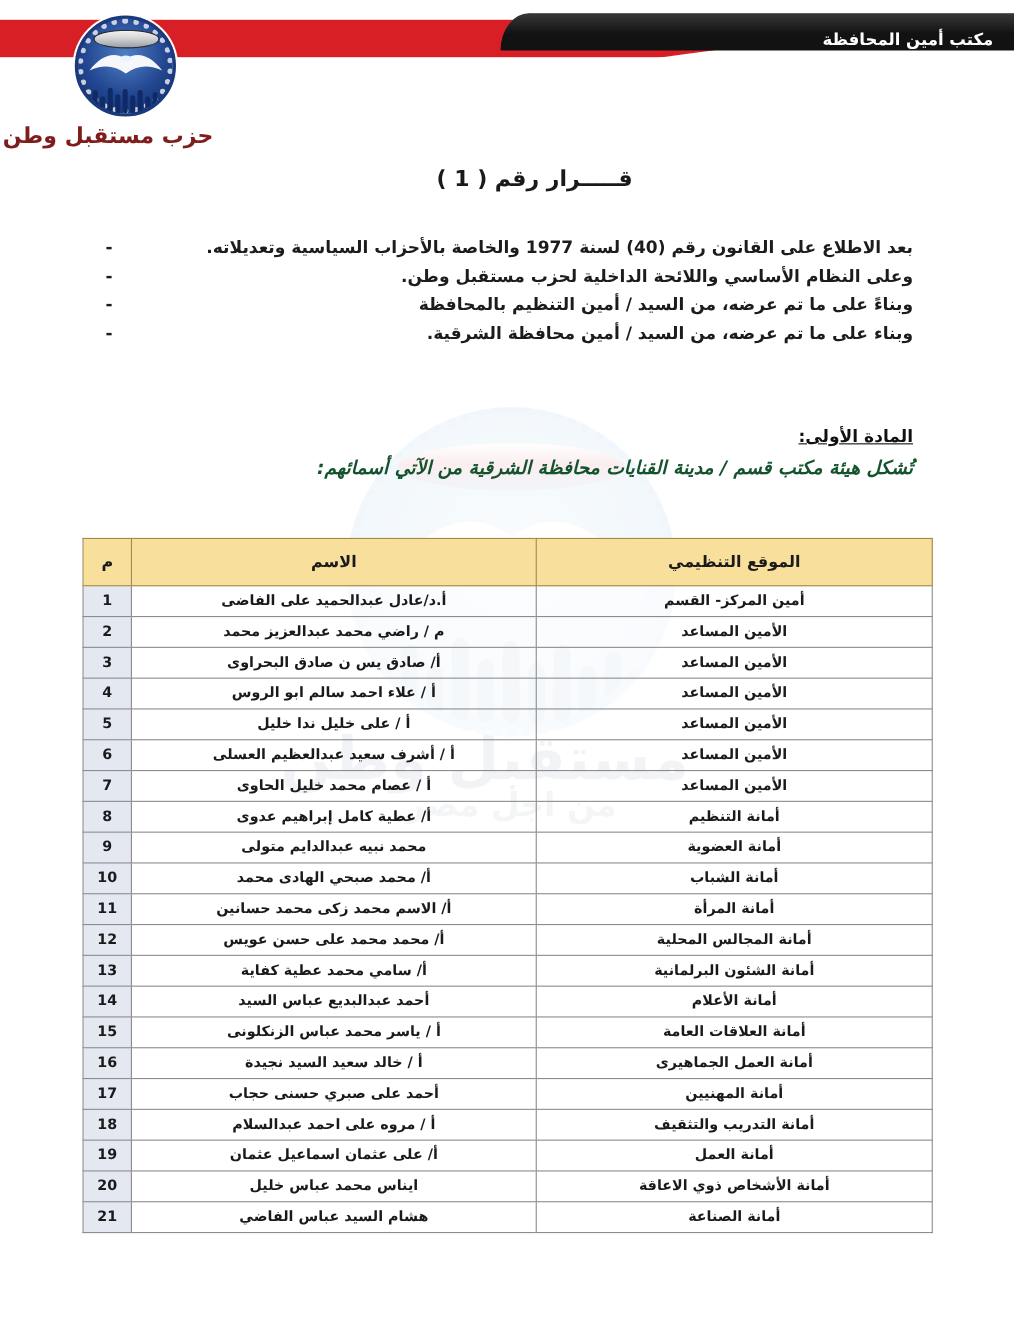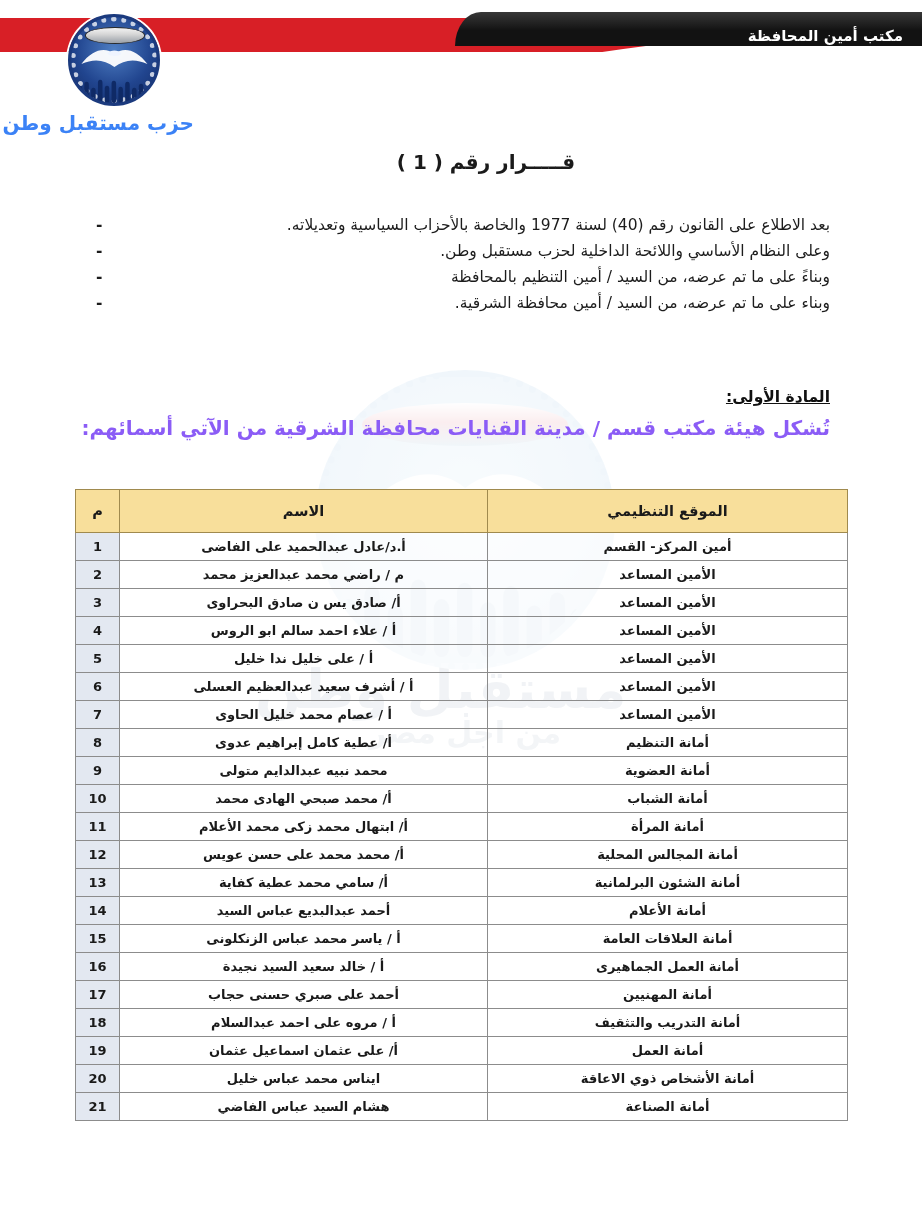--- a/index.html
+++ b/index.html
@@ -113,21 +113,21 @@
     position: absolute;
     left: 6%;
     bottom: 0;
     width: 88%;
     height: 34%;
   }
   .logo-name {
     margin-top: 5px;
     font-size: 20px;
     font-weight: bold;
-    color: #3b82f6;
+    color: #7f1d1d;
     letter-spacing: 0;
     white-space: nowrap;
   }
 
   
   .watermark {
     position: absolute;
     left: 255px;
     top: 370px;
     width: 420px;
@@ -203,21 +203,21 @@
     position: absolute;
     right: 92px;
     top: 212px;
     width: 740px;
     text-align: right;
   }
   .clause-row {
     position: relative;
     width: 100%;
     font-size: 15.5px;
-    font-weight: normal;
+    font-weight: bold;
     line-height: 26px;
     color: #1c1c1c;
     text-align: right;
     padding-left: 26px;
     box-sizing: border-box;
   }
   .clause-row::after {
     content: "-";
     position: absolute;
     left: 6px;
@@ -232,23 +232,24 @@
     top: 388px;
     font-size: 15.5px;
     font-weight: bold;
     text-decoration: underline;
     color: #111;
   }
   .article-lead {
     position: absolute;
     right: 92px;
     top: 416px;
-    font-size: 20px;
-    font-weight: bold;
-    color: #8b5cf6;
+    font-size: 17px;
+    font-weight: bold;
+    color: #14532d;
+    font-style: italic;
   }
 
   
   .tbl-wrap {
     position: absolute;
     left: 76px;
     top: 489px;
     width: 772px;
     z-index: 2;
   }
@@ -429,21 +430,21 @@
             <td class="cell-name">محمد نبيه عبدالدايم متولى</td>
             <td class="cell-num">9</td>
           </tr>
           <tr>
             <td class="cell-pos">أمانة الشباب</td>
             <td class="cell-name">أ/ محمد صبحي الهادى محمد</td>
             <td class="cell-num">10</td>
           </tr>
           <tr>
             <td class="cell-pos">أمانة المرأة</td>
-            <td class="cell-name">أ/ ابتهال محمد زكى محمد الأعلام</td>
+            <td class="cell-name">أ/ الاسم محمد زكى محمد حسانين</td>
             <td class="cell-num">11</td>
           </tr>
           <tr>
             <td class="cell-pos">أمانة المجالس المحلية</td>
             <td class="cell-name">أ/ محمد محمد على حسن عويس</td>
             <td class="cell-num">12</td>
           </tr>
           <tr>
             <td class="cell-pos">أمانة الشئون البرلمانية</td>
             <td class="cell-name">أ/ سامي محمد عطية كفاية</td>

